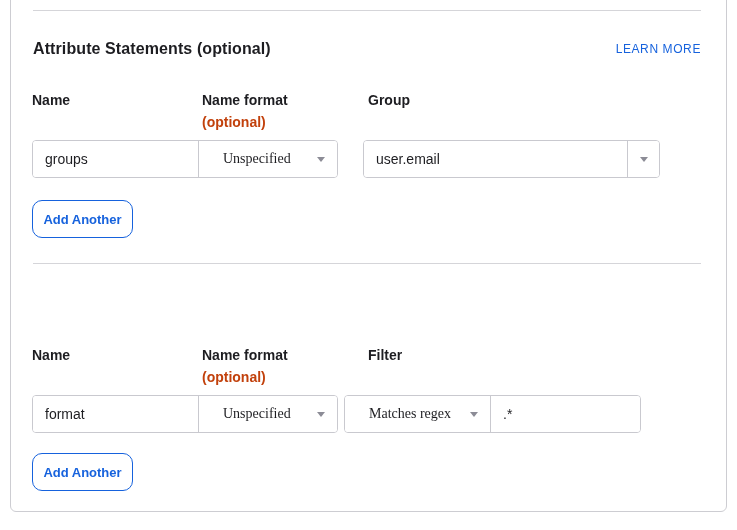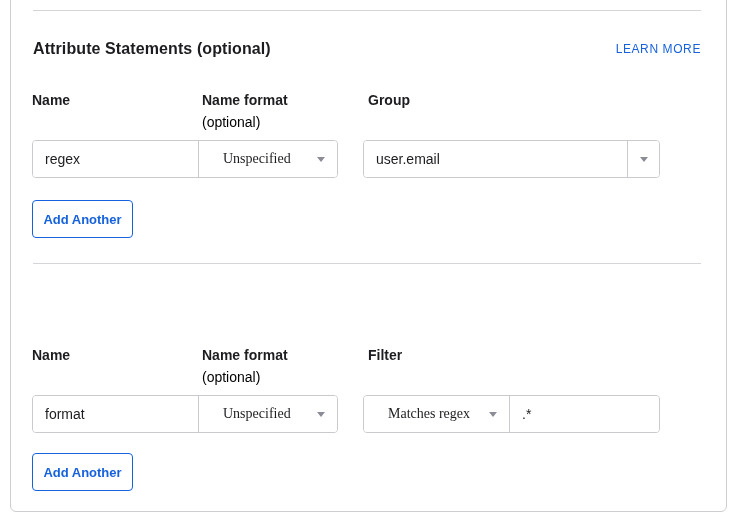--- a/index.html
+++ b/index.html
@@ -54,22 +54,22 @@
   }
   .col-label {
     position: absolute;
     font-size: 14px;
     font-weight: 700;
     color: #1d1d21;
   }
   .col-note {
     position: absolute;
     font-size: 14px;
-    font-weight: 400;
-    color: #000000;
+    font-weight: 700;
+    color: #c2410c;
   }
   .input-group {
     position: absolute;
     height: 38px;
     display: flex;
     border: 1px solid #c9c9cf;
     border-radius: 4px;
     background: #ffffff;
     overflow: hidden;
   }
@@ -104,21 +104,21 @@
     border-top: 5px solid #8c8c96;
     flex: 0 0 auto;
   }
   .add-btn {
     position: absolute;
     left: 32px;
     width: 101px;
     height: 38px;
     background: #ffffff;
     border: 1px solid #1662dd;
-    border-radius: 4px;
+    border-radius: 10px;
     color: #1662dd;
     font-family: "Liberation Sans", sans-serif;
     font-size: 13px;
     font-weight: 700;
     cursor: pointer;
     display: flex;
     align-items: center;
     justify-content: center;
   }
 </style>
@@ -134,21 +134,21 @@
   <h2 class="section-title" style="top:40px;">Attribute Statements (optional)</h2>
 
   <a class="learn-more" style="top:42px;">LEARN MORE</a>
 
   <div class="col-label" style="left:32px; top:92px;">Name</div>
   <div class="col-label" style="left:202px; top:92px;">Name format</div>
   <div class="col-note" style="left:202px; top:114px;">(optional)</div>
   <div class="col-label" style="left:368px; top:92px;">Group</div>
 
   <div class="input-group" style="left:32px; top:140px; width:306px;">
-    <div class="seg seg-input" style="width:165px;">regex</div>
+    <div class="seg seg-input" style="width:165px;">groups</div>
     <div class="seg seg-select" style="flex:1;">
       <span>Unspecified</span>
       <span class="caret"></span>
     </div>
   </div>
 
   <div class="input-group" style="left:363px; top:140px; width:297px;">
     <div class="seg seg-input" style="flex:1;">user.email</div>
     <div class="seg seg-caret-only">
       <span class="caret"></span>
@@ -166,21 +166,21 @@
   <div class="col-label" style="left:368px; top:347px;">Filter</div>
 
   <div class="input-group" style="left:32px; top:395px; width:306px;">
     <div class="seg seg-input" style="width:165px;">format</div>
     <div class="seg seg-select" style="flex:1;">
       <span>Unspecified</span>
       <span class="caret"></span>
     </div>
   </div>
 
-  <div class="input-group" style="left:363px; top:395px; width:297px;align-items:flex-end;">
+  <div class="input-group" style="left:344px; top:395px; width:297px;align-items:flex-end;">
     <div class="seg seg-select" style="width:145px;">
       <span>Matches regex</span>
       <span class="caret"></span>
     </div>
     <div class="seg seg-input" style="flex:1;">.*</div>
   </div>
 
   <button class="add-btn" style="top:453px;">Add Another</button>
 
 </div>

